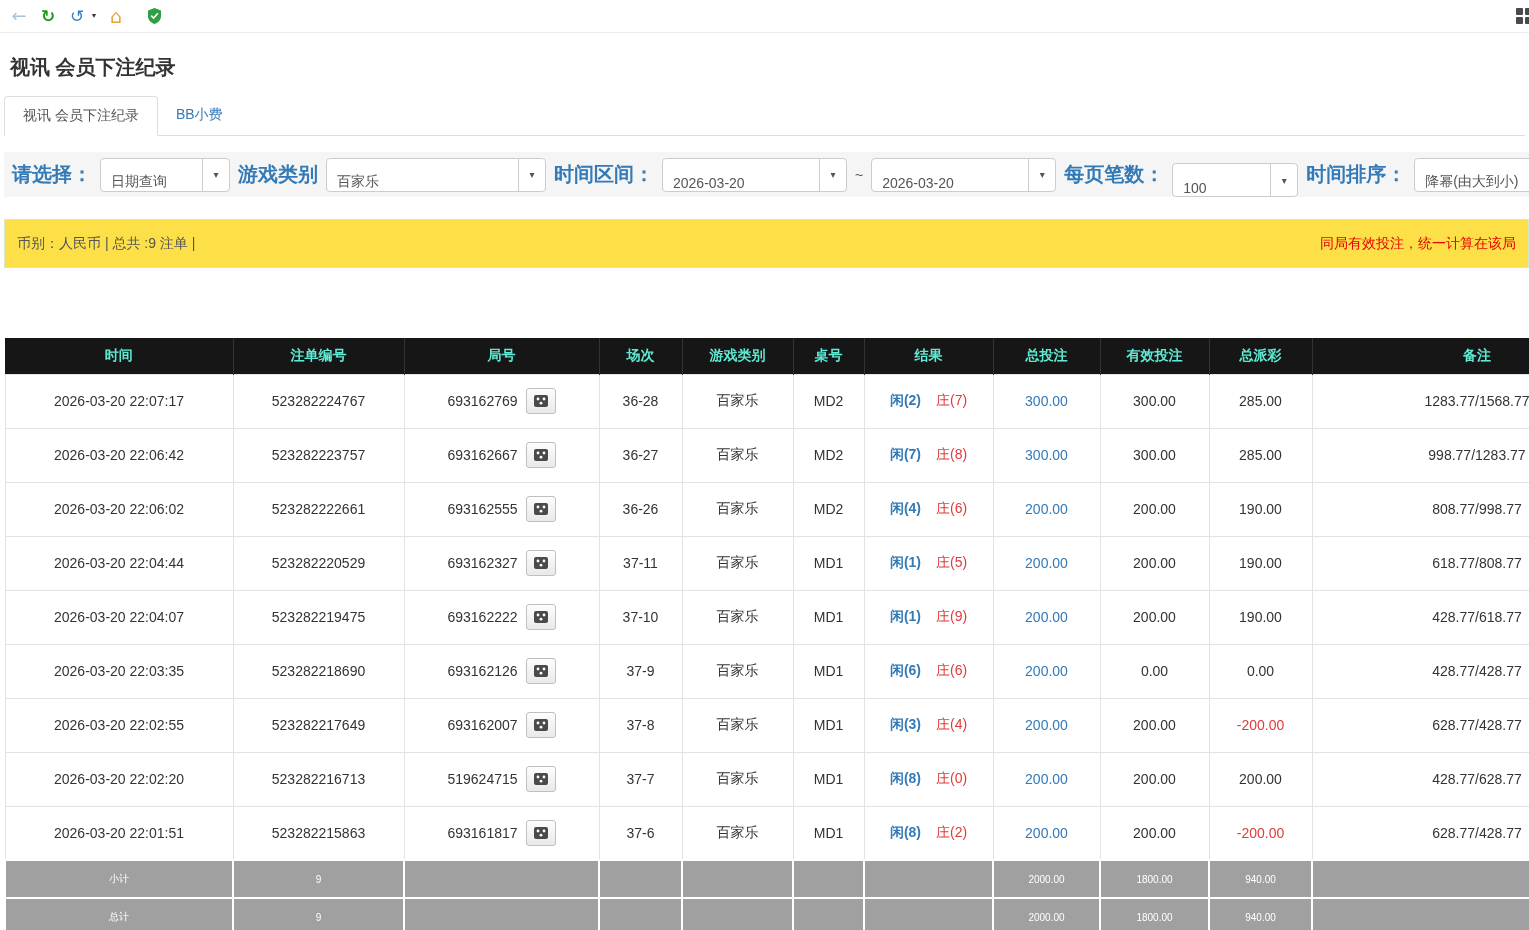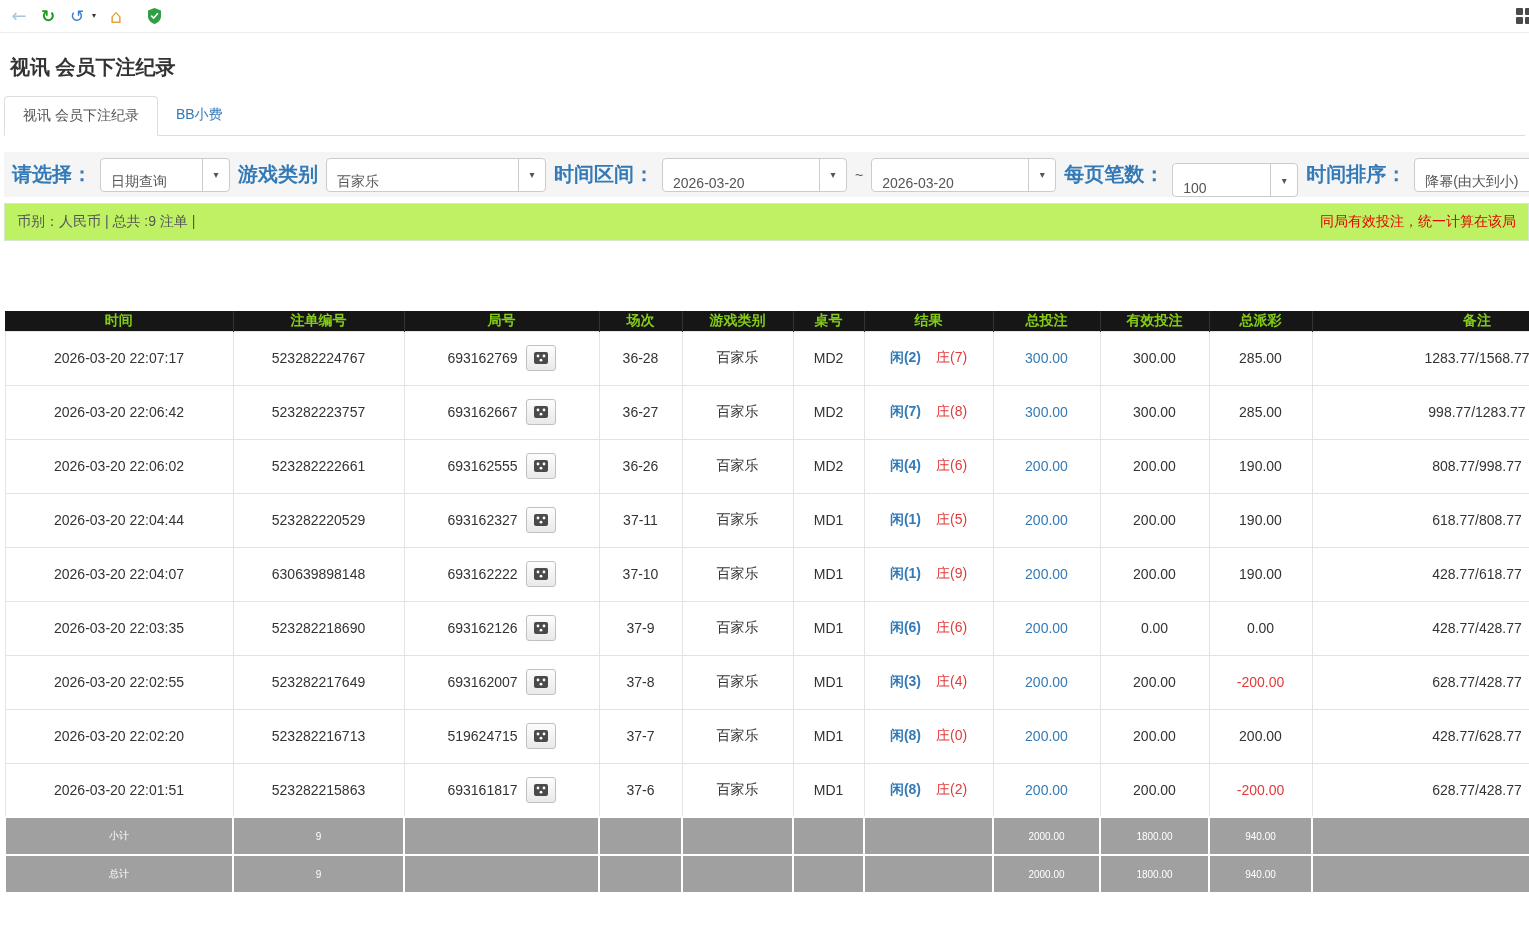--- a/index.html
+++ b/index.html
@@ -57,31 +57,31 @@
   }
   .w-query { width: 130px; } .w-game { width: 220px; } .w-date { width: 185px; }
   .w-size { width: 126px; margin-top: 11px; } .w-sort { width: 165px; }
   .tilde { color: #555; font-size: 14px; }
   .filter-action {
     width: 70px; height: 34px; flex-shrink: 0; margin-left: 4px;
     background: #337ab7; border: 1px solid #2e6da4; border-radius: 4px; cursor: pointer;
   }
   
   .info-bar {
-    margin: 6px 0 0 4px; background: #bef264; border: 1px solid #d4e9c9;
-    height: 38px; display: flex; align-items: center; justify-content: space-between;
+    margin: 22px 0 0 4px; background: #fde047; border: 1px solid #d4e9c9;
+    height: 49px; display: flex; align-items: center; justify-content: space-between;
     padding: 0 12px; font-size: 14px; overflow: hidden; white-space: nowrap;
   }
   .info-left { color: #555; }
   .info-right { color: #e60000; margin-left: 20px; }
   
   .table-wrap { margin: 70px 0 0 4px; overflow: hidden; }
   table { border-collapse: collapse; table-layout: fixed; width: 1637px; font-size: 14px; }
   thead th {
-    background: #161616; color: #84cc16; height: 20px; font-weight: bold;
+    background: #161616; color: #5eead4; height: 36px; font-weight: bold;
     border-right: 1px solid #333; text-align: center;
   }
   tbody td {
     height: 54px; text-align: center; color: #333;
     border: 1px solid #e3e3e3; background: #fff; white-space: nowrap;
   }
   tfoot td {
     height: 38px; background: #a0a0a0; color: #fff; text-align: center;
     border: 2px solid #fff; font-size: 10px; white-space: nowrap;
   }
@@ -298,21 +298,21 @@
     <td>
       <span class="result-player">闲(1)</span><span class="result-banker">庄(5)</span>
     </td>
     <td class="blue">200.00</td>
     <td>200.00</td>
     <td>190.00</td>
     <td>618.77/808.77</td>
   </tr>
         <tr>
     <td>2026-03-20 22:04:07</td>
-    <td>630639898148</td>
+    <td>523282219475</td>
     <td>
       <span class="round-num">693162222</span><button class="round-btn">
               <span style="display:inline-flex;">
                 <svg width="16" height="14" viewBox="0 0 16 14">
                   <rect x="1" y="1" width="14" height="12" rx="2" fill="#4a4a4a"></rect>
                   <circle cx="5" cy="5" r="1.4" fill="#fff"></circle>
                   <circle cx="11" cy="5" r="1.4" fill="#fff"></circle>
                   <circle cx="8" cy="9.2" r="1.4" fill="#fff"></circle>
                 </svg>
               </span>

